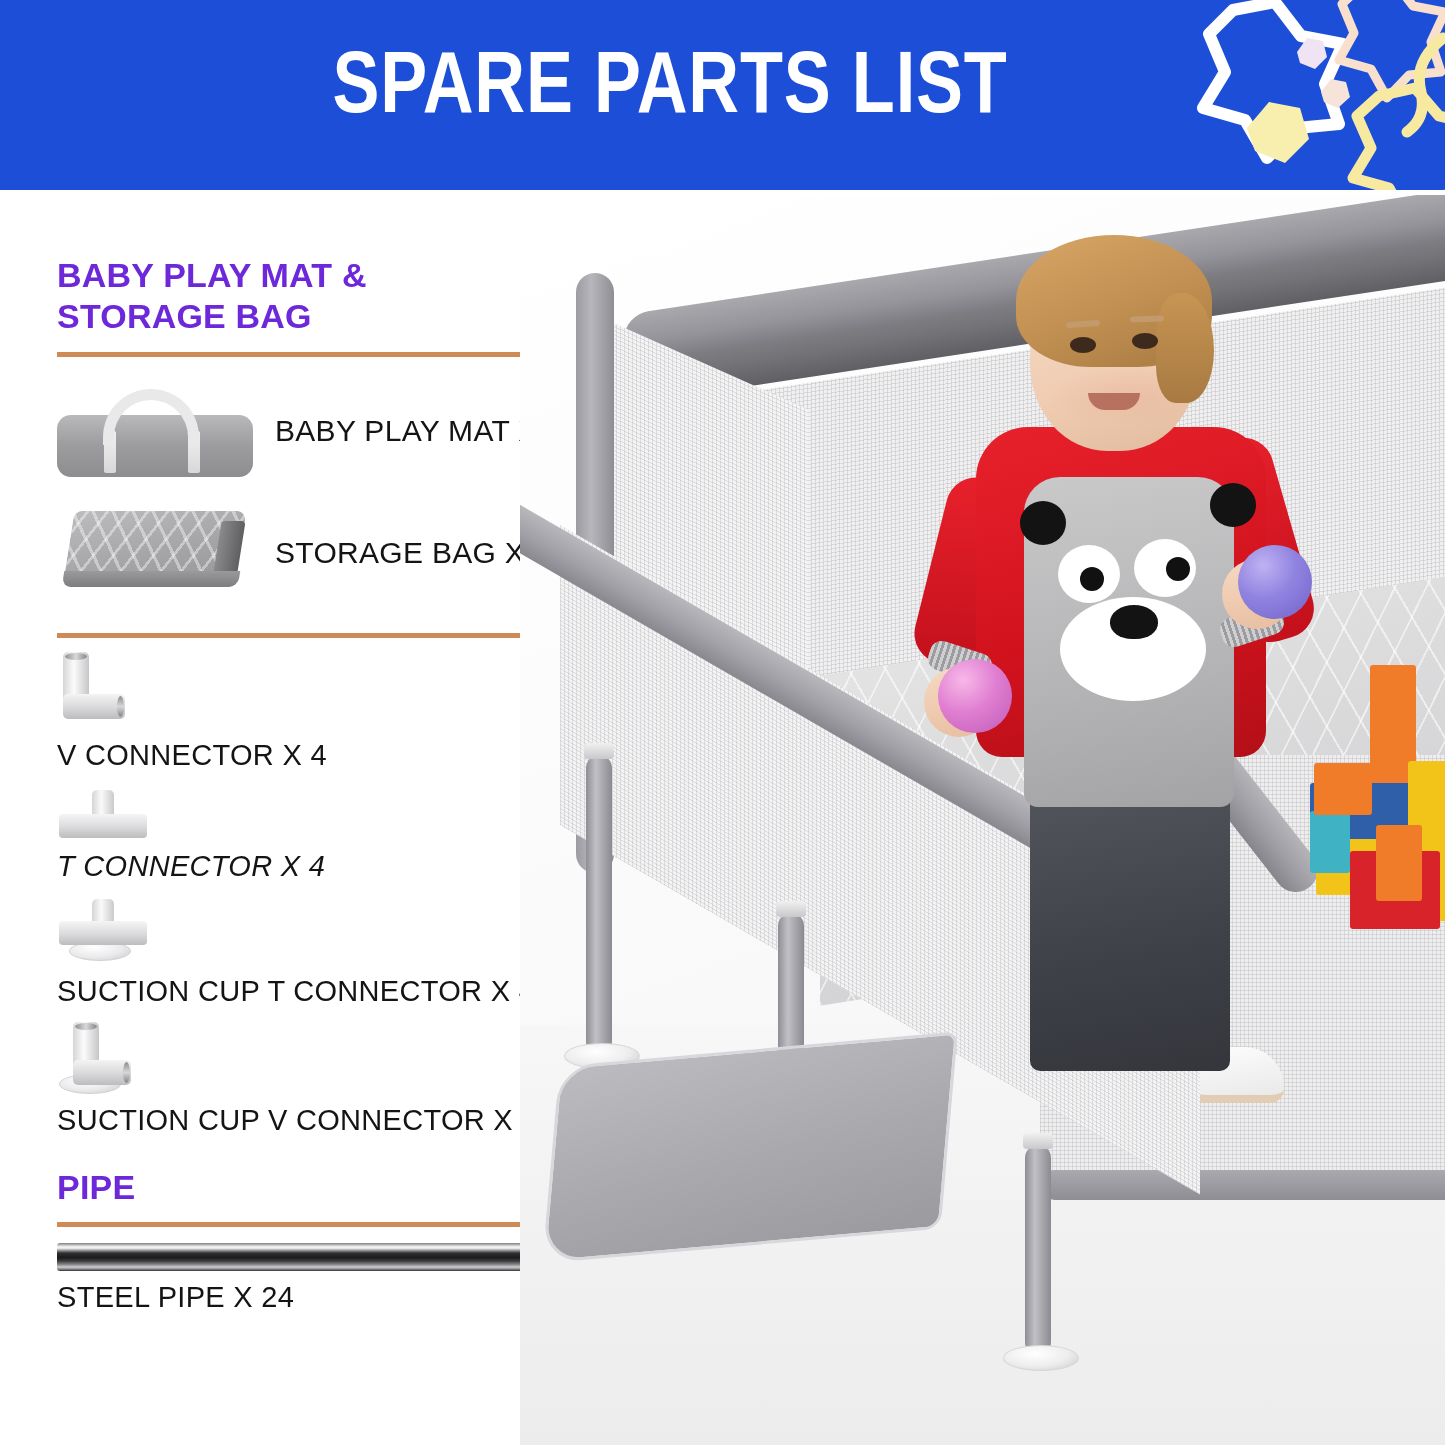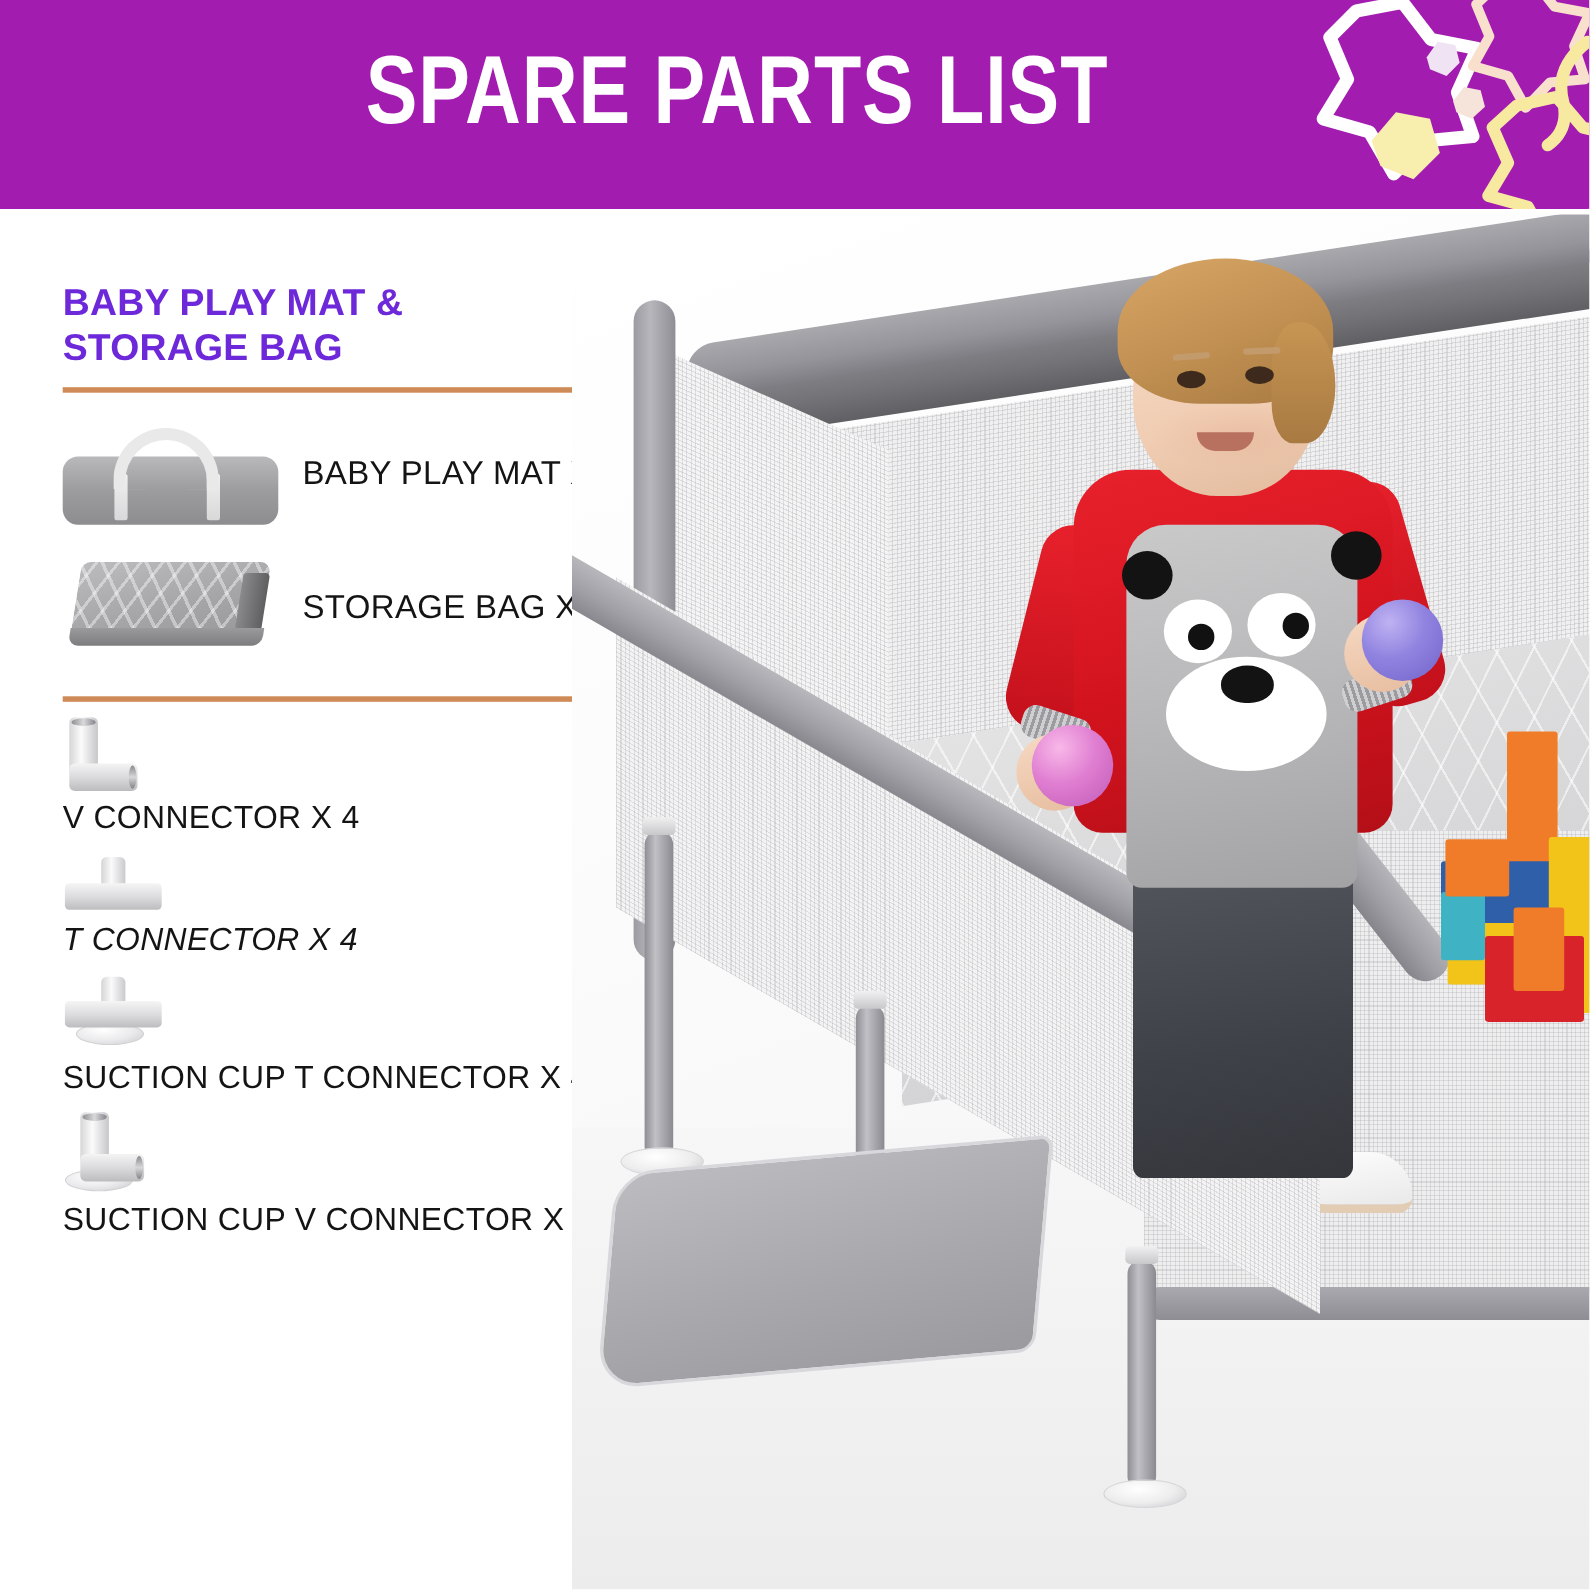--- a/index.html
+++ b/index.html
@@ -12,21 +12,21 @@
     overflow: hidden;
     position: relative;
   }
 
   
   .header-band {
     position: absolute;
     left: 0; top: 0;
     width: 1445px;
     height: 190px;
-    background: #a21caf;
+    background: #1d4ed8;
     overflow: hidden;
   }
   .header-title {
     position: absolute;
     left: 0; top: 38px;
     width: 1340px;
     text-align: center;
     color: #ffffff;
     font-family: "Liberation Sans Narrow", "Liberation Sans", sans-serif;
     font-size: 88px;
@@ -548,21 +548,21 @@
   </div>
 
   <div style="margin-top:32px;">
     <div class="divider"></div>
 
     <div class="part-stack" style="margin-top:14px;">
       <div class="icon-box vc-wrap">
         <div class="vc-vert"></div>
         <div class="vc-horz"></div>
       </div>
-      <div class="part-label" style="margin-top:6px;">V CONNECTOR X 4</div>
+      <div class="part-label" style="margin-top:17px;">V CONNECTOR X 4</div>
     </div>
 
     <div class="part-stack" style="margin-top:16px;font-style:italic;">
       <div class="icon-box tc-wrap">
         <div class="tc-vert"></div>
         <div class="tc-horz"></div>
       </div>
       <div class="part-label" style="margin-top:6px;">T CONNECTOR X 4</div>
     </div>
 
@@ -578,20 +578,29 @@
     <div class="part-stack" style="margin-top:14px;">
       <div class="icon-box scv-wrap">
         <div class="cup"></div>
         <div class="vc-vert"></div>
         <div class="vc-horz"></div>
       </div>
       <div class="part-label" style="margin-top:2px;">SUCTION CUP V CONNECTOR X 4</div>
     </div>
   </div>
 
+  <div style="margin-top:30px;">
+    <div class="section-head">PIPE</div>
+    <div class="divider"></div>
+
+    <div class="part-stack" style="margin-top:16px;">
+      <div class="pipe"></div>
+      <div class="part-label" style="margin-top:10px;">STEEL PIPE X 24</div>
+    </div>
+  </div>
 </div>
 
 <div class="photo">
   <div class="floor"></div>
 
   <div class="pen">
 
     <div class="mesh-back"></div>
     <div class="rail-back-inner"></div>
     <div class="rail-back-top"></div>

